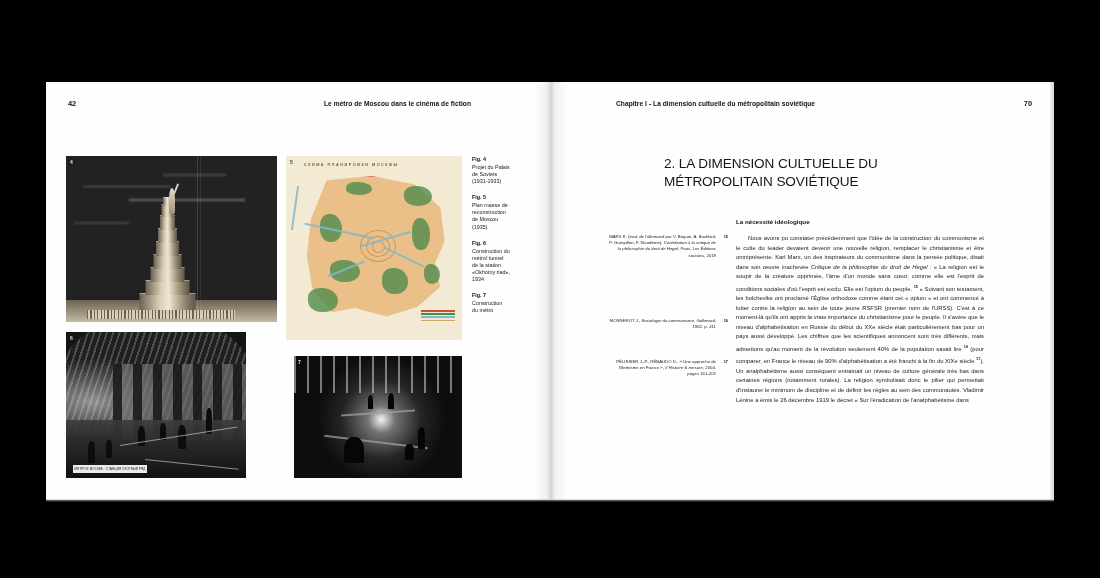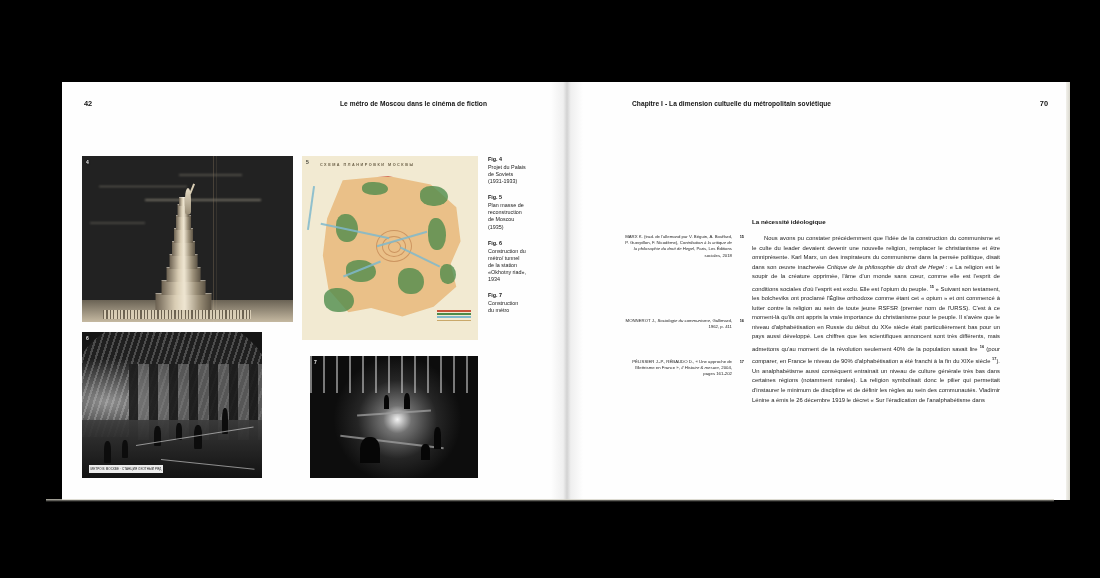--- a/index.html
+++ b/index.html
@@ -11,21 +11,21 @@
     width: 1100px;
     height: 578px;
     overflow: hidden;
     font-family: "Liberation Sans", sans-serif;
     -webkit-font-smoothing: antialiased;
   }
 
   
   .spread {
     position: absolute;
-    left: 62px;
+    left: 46px;
     top: 82px;
     width: 1008px;
     height: 418px;
     background: #ffffff;
     display: flex;
   }
   .page {
     position: relative;
     height: 100%;
     background: #fefefe;
@@ -495,20 +495,22 @@
 du métro</div>
       </div>
     </div>
   </div>
 
   <div class="page page-right">
 
     <div class="runhead runhead-right">Chapitre I  -  La dimension cultuelle du métropolitain soviétique</div>
     <div class="folio folio-right">70</div>
 
+    <h1 class="chapter-title">2. LA DIMENSION CULTUELLE DU
+MÉTROPOLITAIN SOVIÉTIQUE</h1>
 
     <div class="subhead">La nécessité idéologique</div>
 
     <div class="body-col">
       <p><span>Nous avons pu constater précédemment que l'idée de la construction du communisme et le culte du leader devaient devenir une nouvelle religion, remplacer le christianisme et être omniprésente. Karl Marx, un des inspirateurs du communisme dans la pensée politique, disait dans son œuvre inachevée </span><i>Critique de la philosophie du droit de Hegel</i><span> : « La religion est le soupir de la créature opprimée, l'âme d'un monde sans cœur, comme elle est l'esprit de conditions sociales d'où l'esprit est exclu. Elle est l'opium du peuple. </span><span class="fn-ref">15</span><span> » Suivant son testament, les bolcheviks ont proclamé l'Église orthodoxe comme étant cet « opium » et ont commencé à lutter contre la religion au sein de toute jeune RSFSR (premier nom de l'URSS). C'est à ce moment-là qu'ils ont appris la vraie importance du christianisme pour le peuple. Il s'avère que le niveau d'alphabétisation en Russie du début du XXe siècle était particulièrement bas pour un pays aussi développé. Les chiffres que les scientifiques annoncent sont très différents, mais admettons qu'au moment de la révolution seulement 40% de la population savait lire </span><span class="fn-ref">16</span><span> (pour comparer, en France le niveau de 90% d'alphabétisation a été franchi à la fin du XIXe siècle </span><span class="fn-ref">17</span><span>). Un analphabétisme aussi conséquent entrainait un niveau de culture générale très bas dans certaines régions (notamment rurales). La religion symbolisait donc le pilier qui permettait d'instaurer le minimum de discipline et de définir les règles au sein des communautés. Vladimir Lénine a émis le 26 décembre 1919 le décret « Sur l'éradication de l'analphabétisme dans</span></p>
     </div>
 
     <div class="sidenotes">
       <div class="note" style="top:0px;">
         <div class="note-text"><span>MARX K. (trad. de l'allemand par V. Béguin, A. Bouffard, P. Guerpillon, F. Nicodème), </span><i>Contribution à la critique de la philosophie du droit de Hegel</i><span>, Paris, Les Éditions sociales, 2018</span></div>

